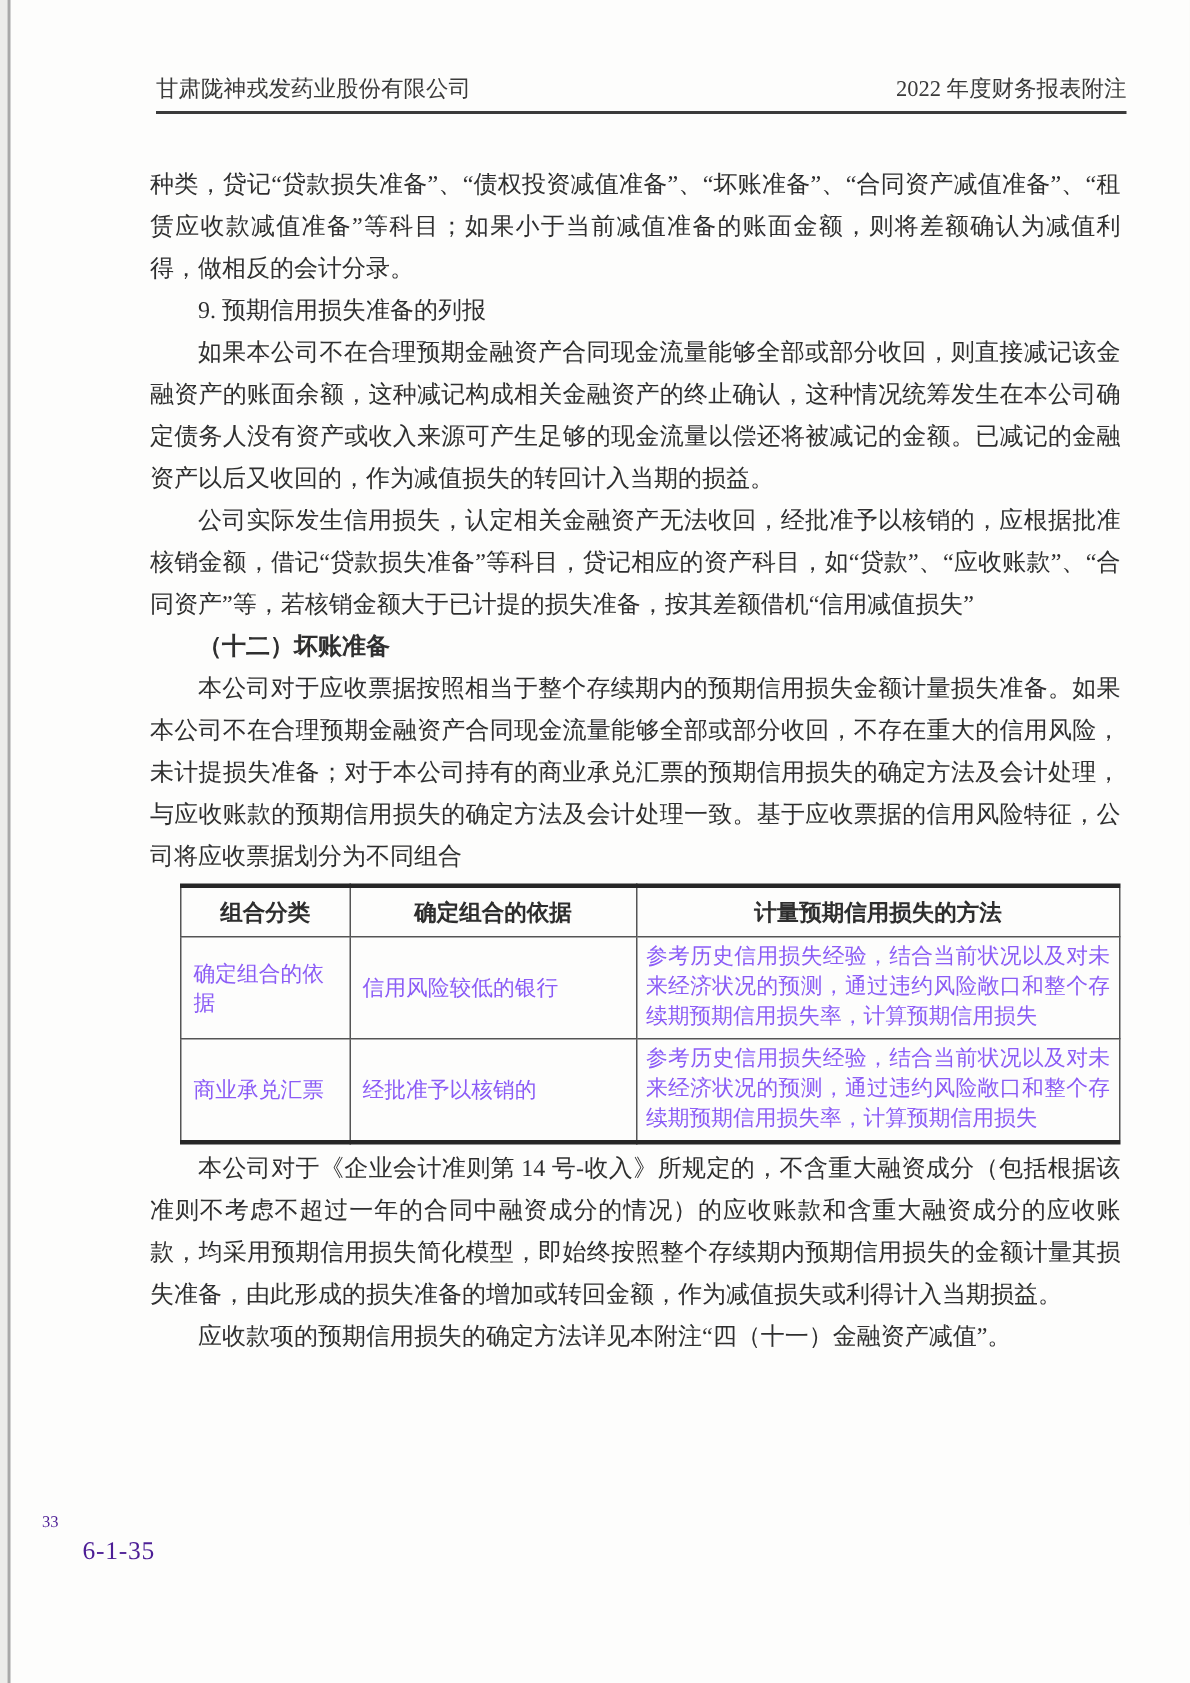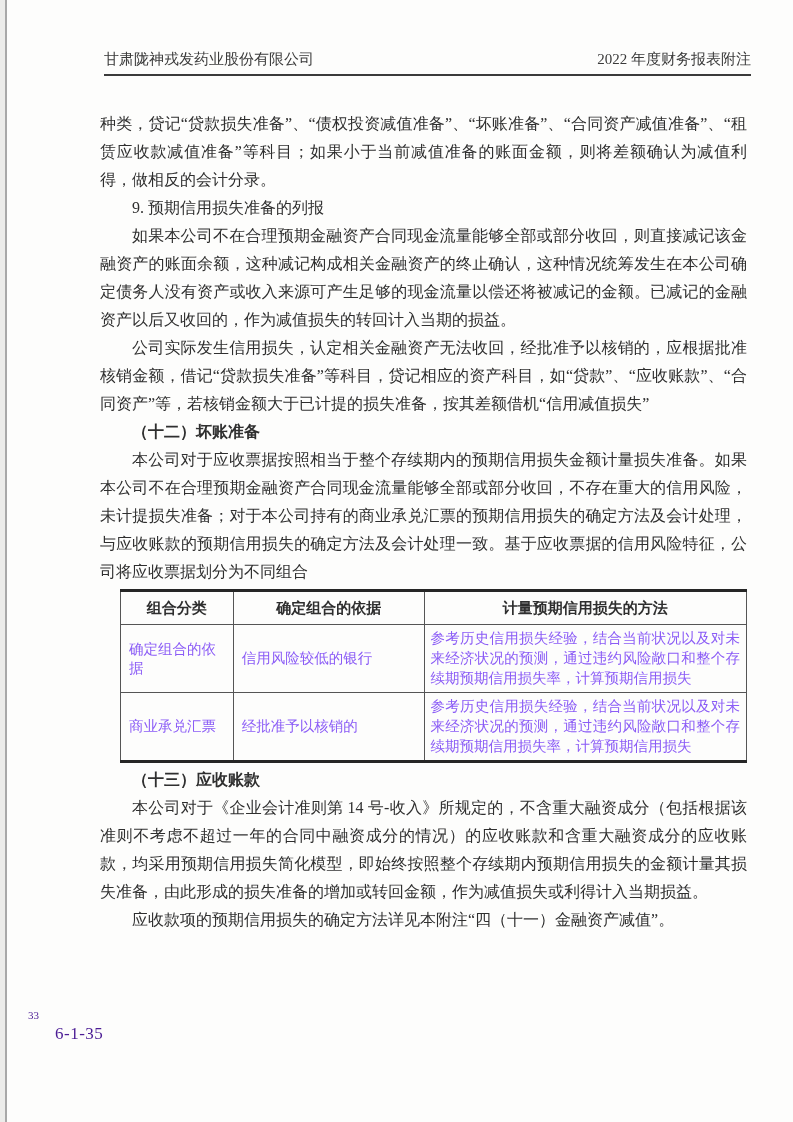--- a/index.html
+++ b/index.html
@@ -138,21 +138,20 @@
           <td class="method">参考历史信用损失经验，结合当前状况以及对未来经济状况的预测，通过违约风险敞口和整个存续期预期信用损失率，计算预期信用损失</td>
         </tr>
         <tr>
           <td>商业承兑汇票</td>
           <td>经批准予以核销的</td>
           <td class="method">参考历史信用损失经验，结合当前状况以及对未来经济状况的预测，通过违约风险敞口和整个存续期预期信用损失率，计算预期信用损失</td>
         </tr>
       </tbody>
     </table>
 
-    <p class="indent bold-heading">（十三）应收账款</p>
     <p class="indent">本公司对于《企业会计准则第 14 号-收入》所规定的，不含重大融资成分（包括根据该准则不考虑不超过一年的合同中融资成分的情况）的应收账款和含重大融资成分的应收账款，均采用预期信用损失简化模型，即始终按照整个存续期内预期信用损失的金额计量其损失准备，由此形成的损失准备的增加或转回金额，作为减值损失或利得计入当期损益。</p>
     <p class="indent">应收款项的预期信用损失的确定方法详见本附注“四（十一）金融资产减值”。</p>
   </div>
 
   <div class="footer">
     <div class="page-num">33</div>
     <div class="doc-num">6-1-35</div>
   </div>
 </div>
 

